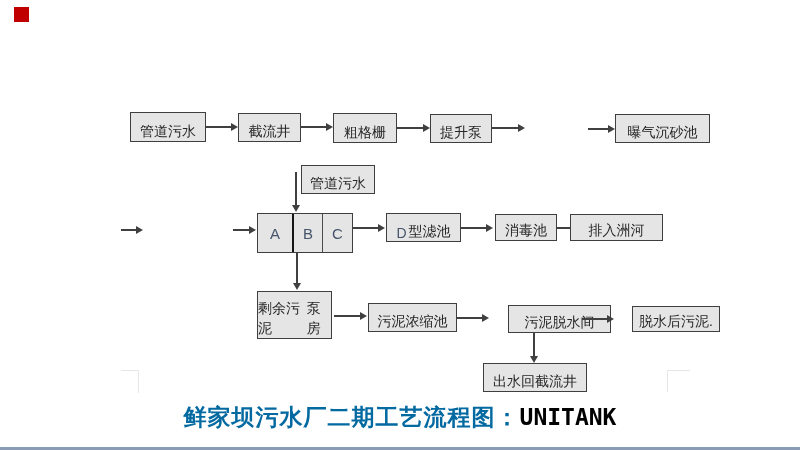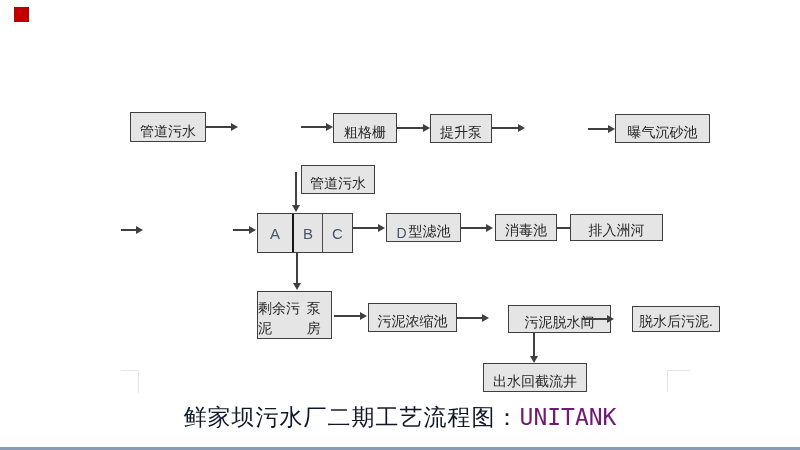--- a/index.html
+++ b/index.html
@@ -40,39 +40,42 @@
   }
 
   
   .mark { position:absolute; background:#e7e7e7; }
 
   .caption {
     position:absolute; left:0; right:0; top:402px; text-align:center;
     font-size:23px; letter-spacing:1px;
     font-family:"Liberation Serif","DejaVu Serif",serif;
   }
-  .cap-red { color:#0f172a; }
+  .cap-red { color:#0369a1;font-weight:bold; }
   .cap-blue {
-    color:#701a75; font-weight:normal; font-size:23px; letter-spacing:0;
+    color:#000000; font-weight:bold; font-size:23px; letter-spacing:0;
     font-family:"DejaVu Sans Mono","Liberation Mono",monospace;
   }
 
   .bottom-rule { position:absolute; left:0; top:447px; width:800px; height:3px; background:#8a9cb5; }
 </style>
 </head>
 <body>
 
 <div class="stage">
 
   <div class="red-square"></div>
 
   <div class="node" style="left:130px;top:112px;width:76px;height:30px">
     <span>管道污水</span>
   </div>
   <div class="ha" style="left:206px;top:126px;width:26px"></div>
+  <div class="node" style="left:238px;top:113px;width:63px;height:29px">
+    <span>截流井</span>
+  </div>
   <div class="ha" style="left:301px;top:126px;width:26px"></div>
   <div class="node" style="left:333px;top:113px;width:64px;height:30px">
     <span>粗格栅</span>
   </div>
   <div class="ha" style="left:397px;top:127px;width:27px"></div>
   <div class="node" style="left:430px;top:114px;width:62px;height:29px">
     <span>提升泵</span>
   </div>
   <div class="ha" style="left:492px;top:127px;width:27px"></div>
   <div class="ha" style="left:588px;top:128px;width:21px"></div>

